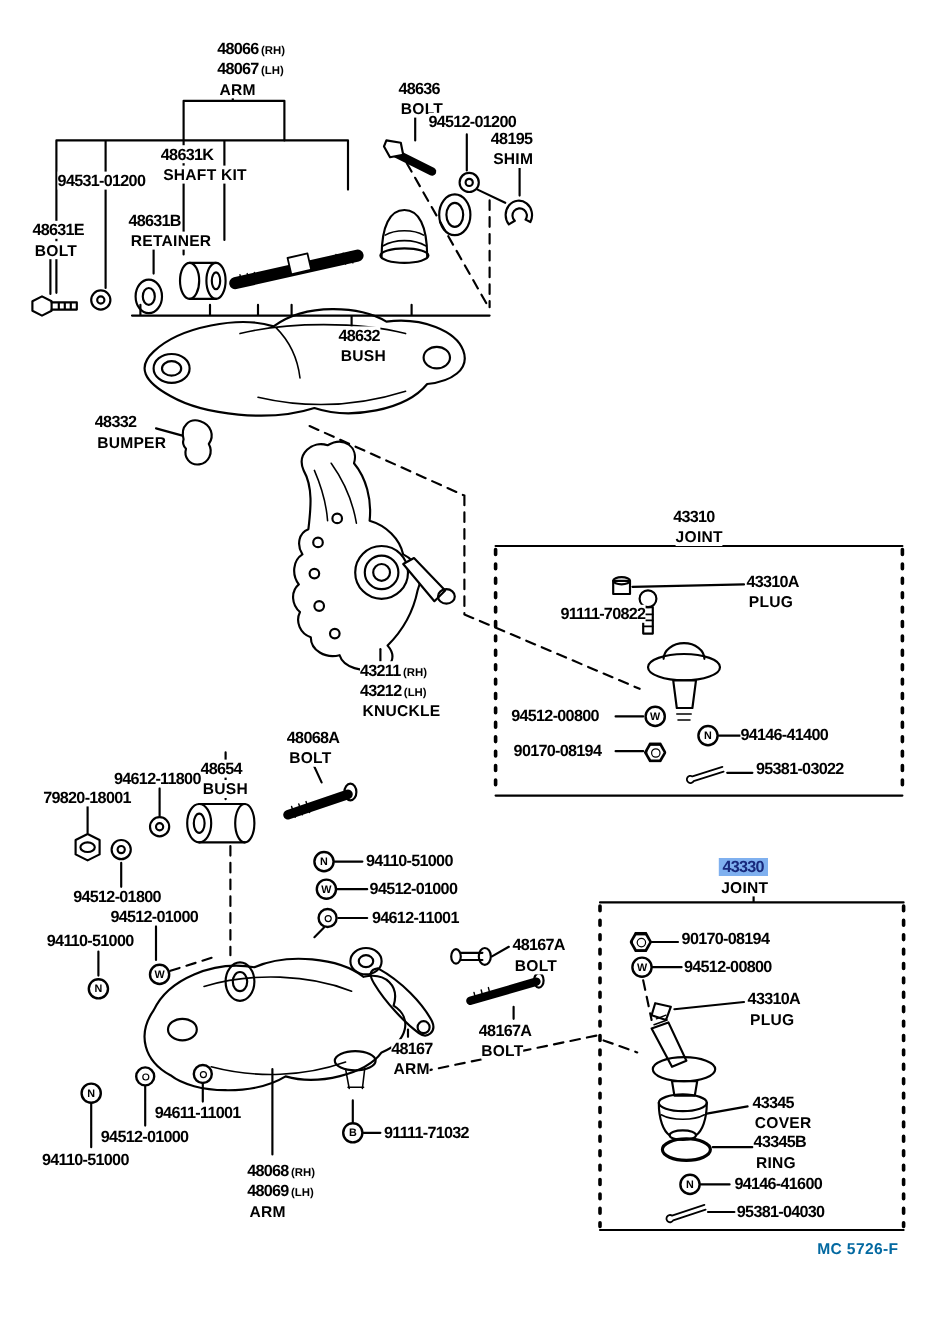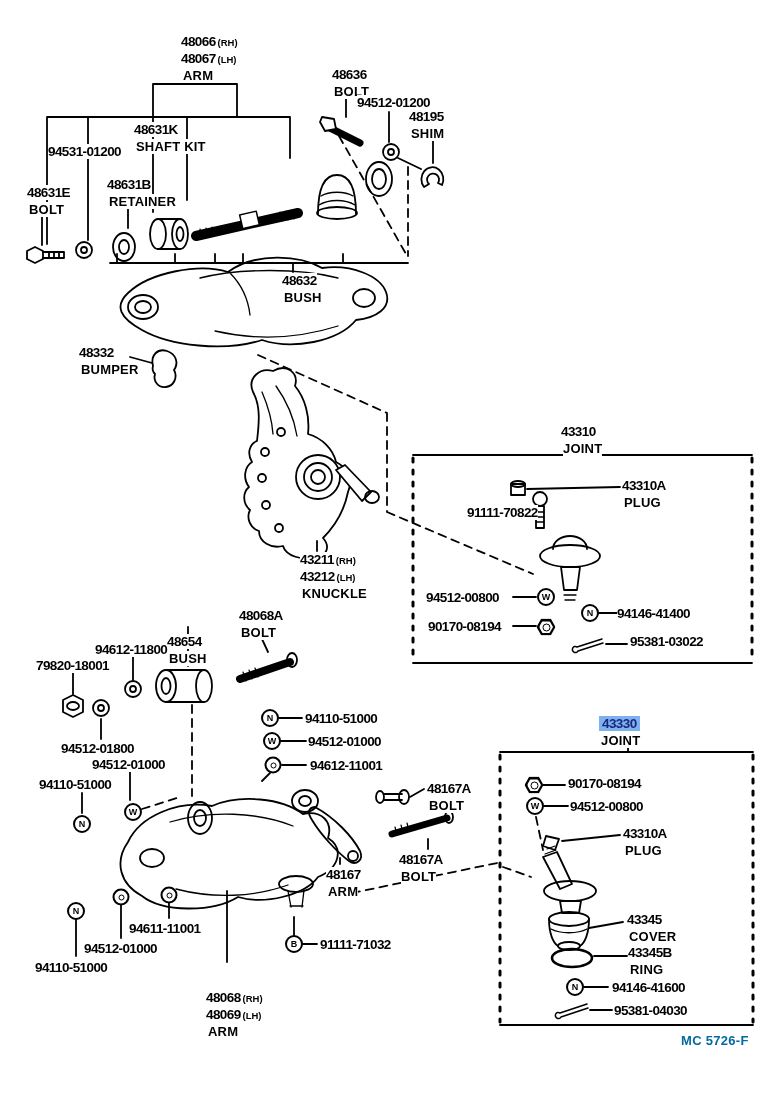--- a/index.html
+++ b/index.html
@@ -326,21 +326,21 @@
       </div>
       <div class="lbl" style="left: 129px; top: 920px;">
         <div class="row"><span class="num">94611-11001</span></div>
       </div>
       <div class="lbl" style="left: 84px; top: 940px;">
         <div class="row"><span class="num">94512-01000</span></div>
       </div>
       <div class="lbl" style="left: 35px; top: 959px;">
         <div class="row"><span class="num">94110-51000</span></div>
       </div>
-      <div class="lbl" style="left: 206px; top: 989px;">
+      <div class="lbl" style="left: 206px; top: 968px;">
         <div class="row"><span class="num">48068</span><span class="var">(RH)</span></div>
         <div class="row"><span class="num">48069</span><span class="var">(LH)</span></div>
         <div class="row"><span class="sub">ARM</span></div>
       </div>
       <div class="lbl" style="left: 320px; top: 936px;">
         <div class="row"><span class="num">91111-71032</span></div>
       </div>
     </div>
   <div id="symbols">
       <div class="sym" style="left: 270px; top: 718px;">

